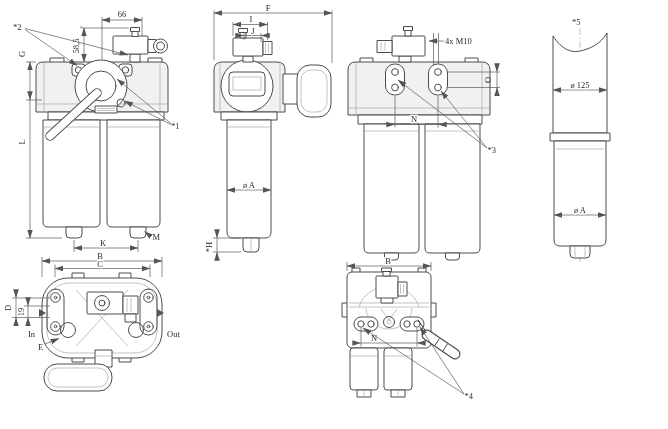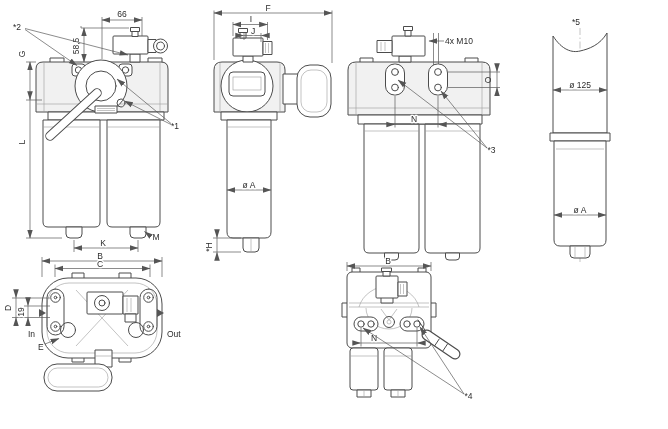--- a/index.html
+++ b/index.html
@@ -1,17 +1,17 @@
 <!DOCTYPE html>
 <html><head>
 <meta charset="utf-8">
 <style>
   html,body{margin:0;padding:0;background:#fff;}
   .stage{position:relative;width:668px;height:429px;background:#ffffff;overflow:hidden;
-         font-family:Liberation Sans, sans-serif;}
+         font-family:Liberation Serif, serif;}
   svg{display:block;}
   .ol {fill:none;stroke:#4c4c4c;stroke-width:1;stroke-linejoin:round;stroke-linecap:round;}
   .olw{fill:#ffffff;stroke:#4c4c4c;stroke-width:1;stroke-linejoin:round;}
   .olf{fill:#f1f1f1;stroke:#4c4c4c;stroke-width:1;stroke-linejoin:round;}
   .thin{fill:none;stroke:#9a9a9a;stroke-width:.6;}
   .dim{fill:none;stroke:#5a5a5a;stroke-width:.7;}
   .cl{fill:none;stroke:#a0a0a0;stroke-width:.6;stroke-dasharray:7 2.5 1.5 2.5;}
   text.t{font-size:8.5px;fill:#2b2b2b;}
   text.h{paint-order:stroke;stroke:#ffffff;stroke-width:2.6px;stroke-linejoin:round;}
   .mid{text-anchor:middle;}

